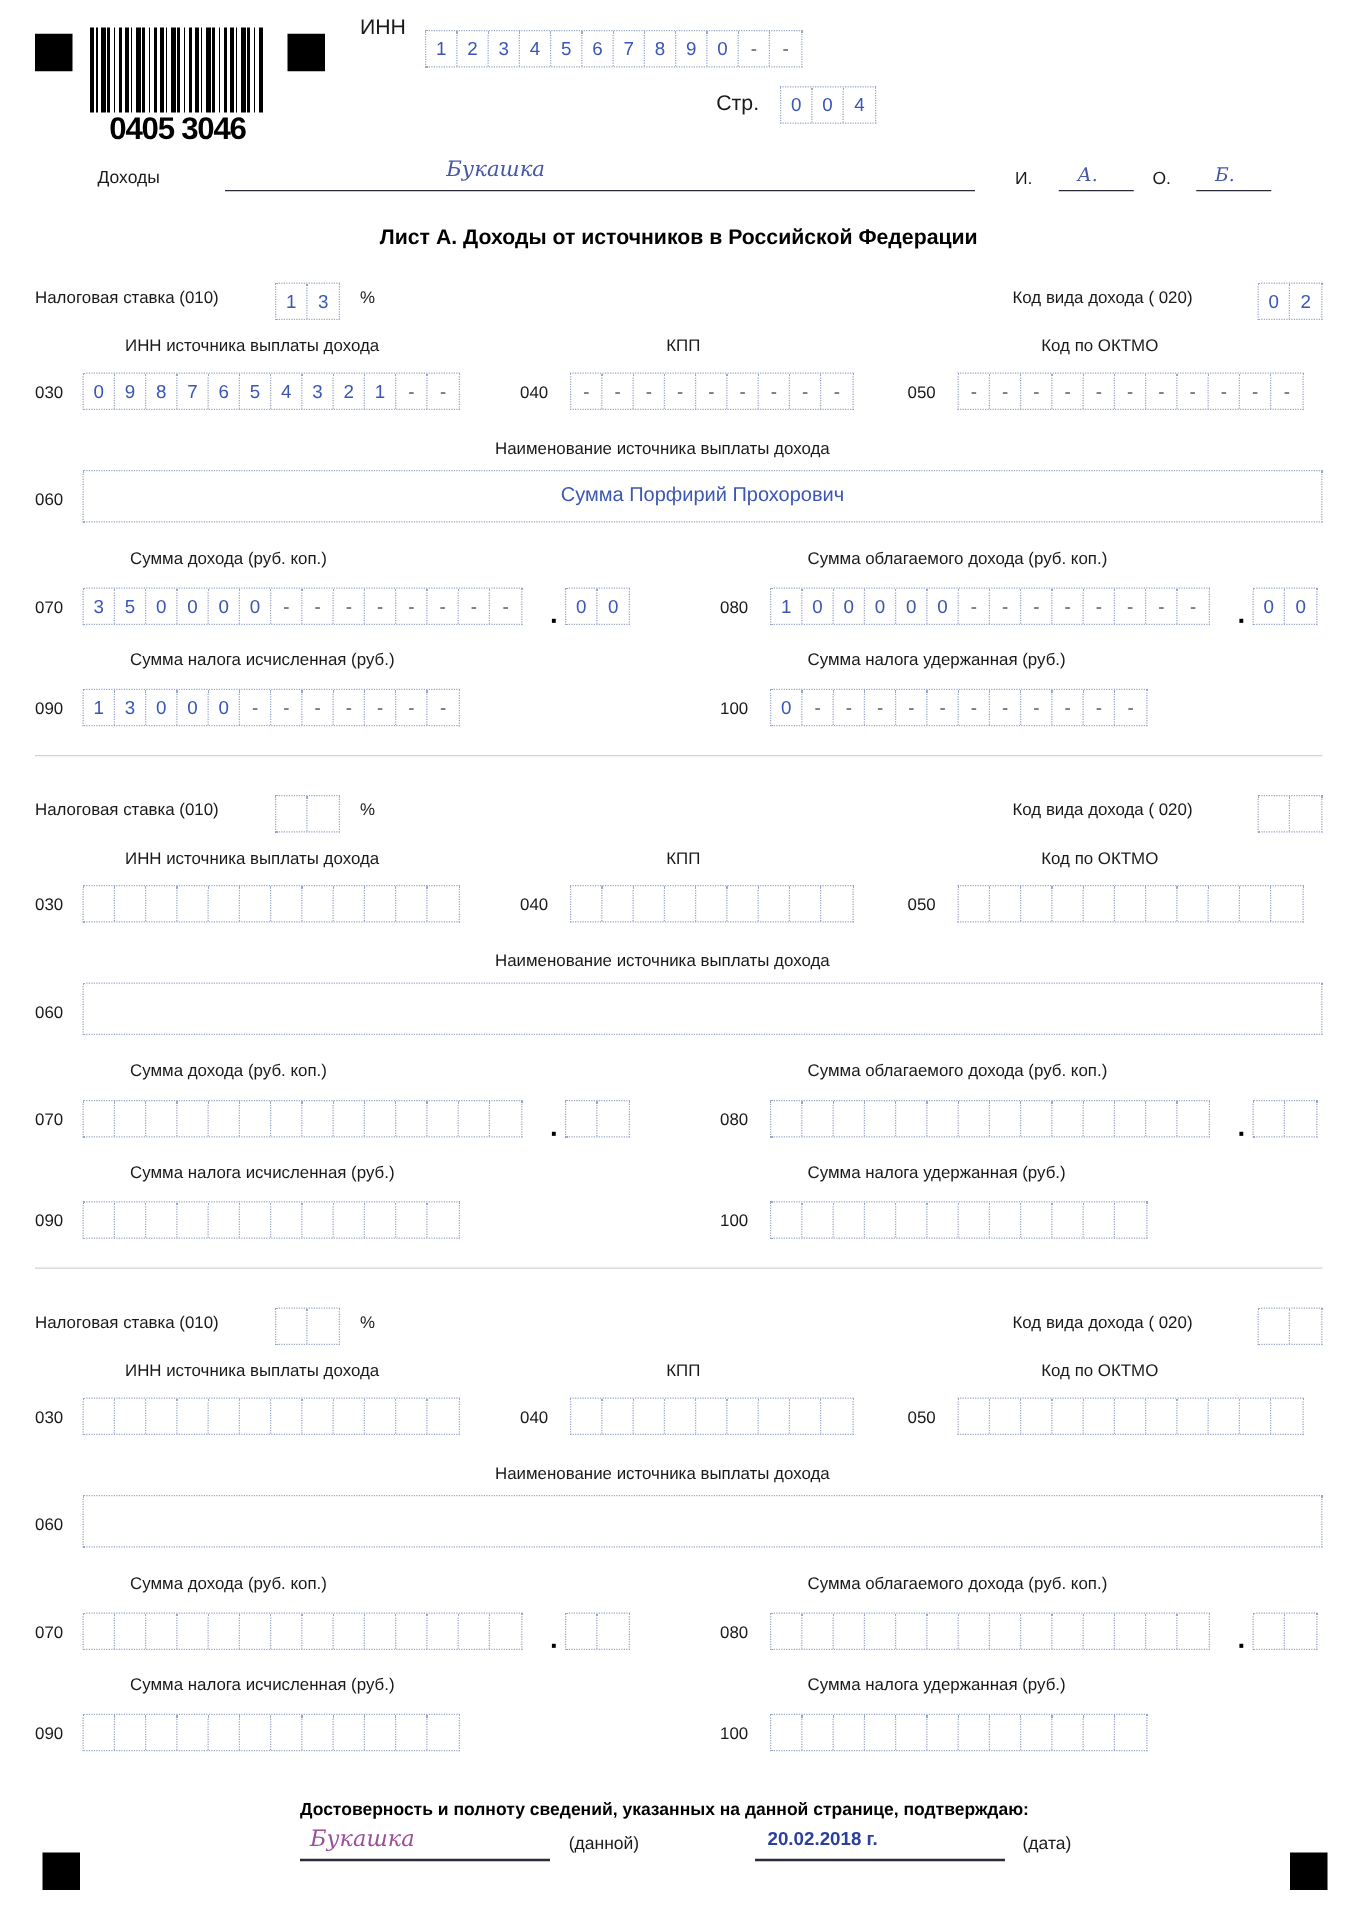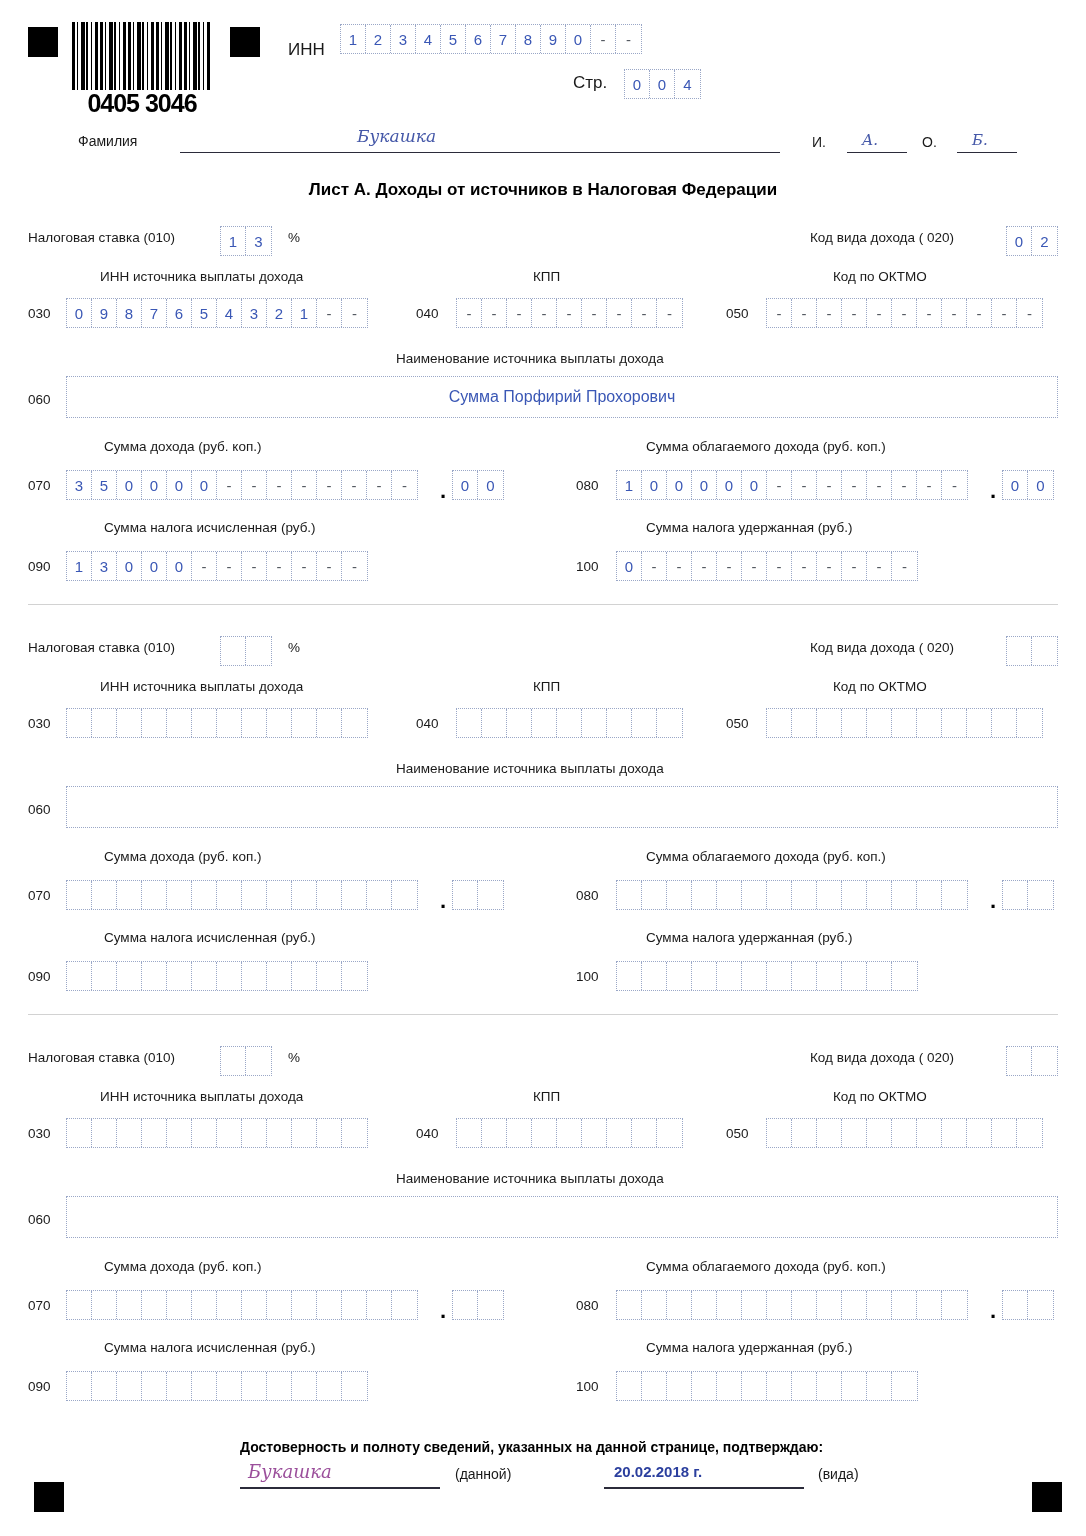--- a/index.html
+++ b/index.html
@@ -189,21 +189,21 @@
   <div class="reg-mark reg-tl"></div>
   <div class="reg-mark reg-tm"></div>
   <div class="reg-mark reg-bl"></div>
   <div class="reg-mark reg-br"></div>
 
   <div class="barcode-wrap">
     <div class="barcode-bars"></div>
     <div class="barcode-num">0405 3046</div>
   </div>
 
-  <div class="lbl lbl-big" style="left:288px; top:40px;">ИНН</div>
+  <div class="lbl lbl-big" style="left:288px; top:12px;">ИНН</div>
   <div id="inn-cells" class="cells" style="left: 340px; top: 24px; height: 28px;">
       <div class="c" style="width: 25px; height: 28px;">1</div>
       <div class="c" style="width: 25px; height: 28px;">2</div>
       <div class="c" style="width: 25px; height: 28px;">3</div>
       <div class="c" style="width: 25px; height: 28px;">4</div>
       <div class="c" style="width: 25px; height: 28px;">5</div>
       <div class="c" style="width: 25px; height: 28px;">6</div>
       <div class="c" style="width: 25px; height: 28px;">7</div>
       <div class="c" style="width: 25px; height: 28px;">8</div>
       <div class="c" style="width: 25px; height: 28px;">9</div>
@@ -212,33 +212,33 @@
       <div class="c dash" style="width: 25px; height: 28px;">-</div>
     </div>
 
   <div class="lbl lbl-big" style="left:573px; top:73px;">Стр.</div>
   <div id="page-cells" class="cells" style="left: 624px; top: 69px; height: 28px;">
       <div class="c" style="width: 25px; height: 28px;">0</div>
       <div class="c" style="width: 25px; height: 28px;">0</div>
       <div class="c" style="width: 25px; height: 28px;">4</div>
     </div>
 
-  <div class="lbl" style="left:78px; top:133px; font-size:14px;">Фамилия</div>
+  <div class="lbl" style="left:78px; top:133px; font-size:14px;">Доходы</div>
   <div class="hand" style="left:357px; top:126px;">Букашка</div>
   <div class="uline-thin" style="left:180px; top:152px; width:600px;"></div>
 
   <div class="lbl" style="left:812px; top:134px; font-size:14px;">И.</div>
   <div class="initial" style="left:862px; top:131px;">А.</div>
   <div class="uline-thin" style="left:847px; top:152px; width:60px;"></div>
 
   <div class="lbl" style="left:922px; top:134px; font-size:14px;">О.</div>
   <div class="initial" style="left:972px; top:131px;">Б.</div>
   <div class="uline-thin" style="left:957px; top:152px; width:60px;"></div>
 
-  <div class="center-title" style="top:180px;">Лист А. Доходы от источников в Налоговая Федерации</div>
+  <div class="center-title" style="top:180px;">Лист А. Доходы от источников в Российской Федерации</div>
 
   <div class="hsep" style="left:28px; top:604px; width:1030px;"></div>
   <div class="hsep" style="left:28px; top:1014px; width:1030px;"></div>
 
   <div id="sections-host">
       <div class="lbl" style="left:28px; top:230px;">Налоговая ставка (010)</div>
       <div class="cells" style="left: 220px; top: 226px; height: 28px;">
         <div class="c" style="width: 25px; height: 28px;">1</div>
         <div class="c" style="width: 25px; height: 28px;">3</div>
       </div>
@@ -646,15 +646,15 @@
         <div class="c empty" style="width: 25px; height: 28px;">&nbsp;</div>
       </div>
     </div>
 
   <div class="footer-bold" style="left:240px; top:1439px;">Достоверность и полноту сведений, указанных на данной странице, подтверждаю:</div>
   <div class="hand-sig" style="left:248px; top:1461px;">Букашка</div>
   <div class="uline" style="left:240px; top:1487px; width:200px;"></div>
   <div class="lbl" style="left:455px; top:1466px; font-size:14px;">(данной)</div>
   <div class="footer-date" style="left:614px; top:1463px;text-align:right;">20.02.2018 г.</div>
   <div class="uline" style="left:604px; top:1487px; width:200px;"></div>
-  <div class="lbl" style="left:818px; top:1466px; font-size:14px;">(вида)</div>
+  <div class="lbl" style="left:818px; top:1466px; font-size:14px;">(дата)</div>
 
 </div>
 
 </body></html>

